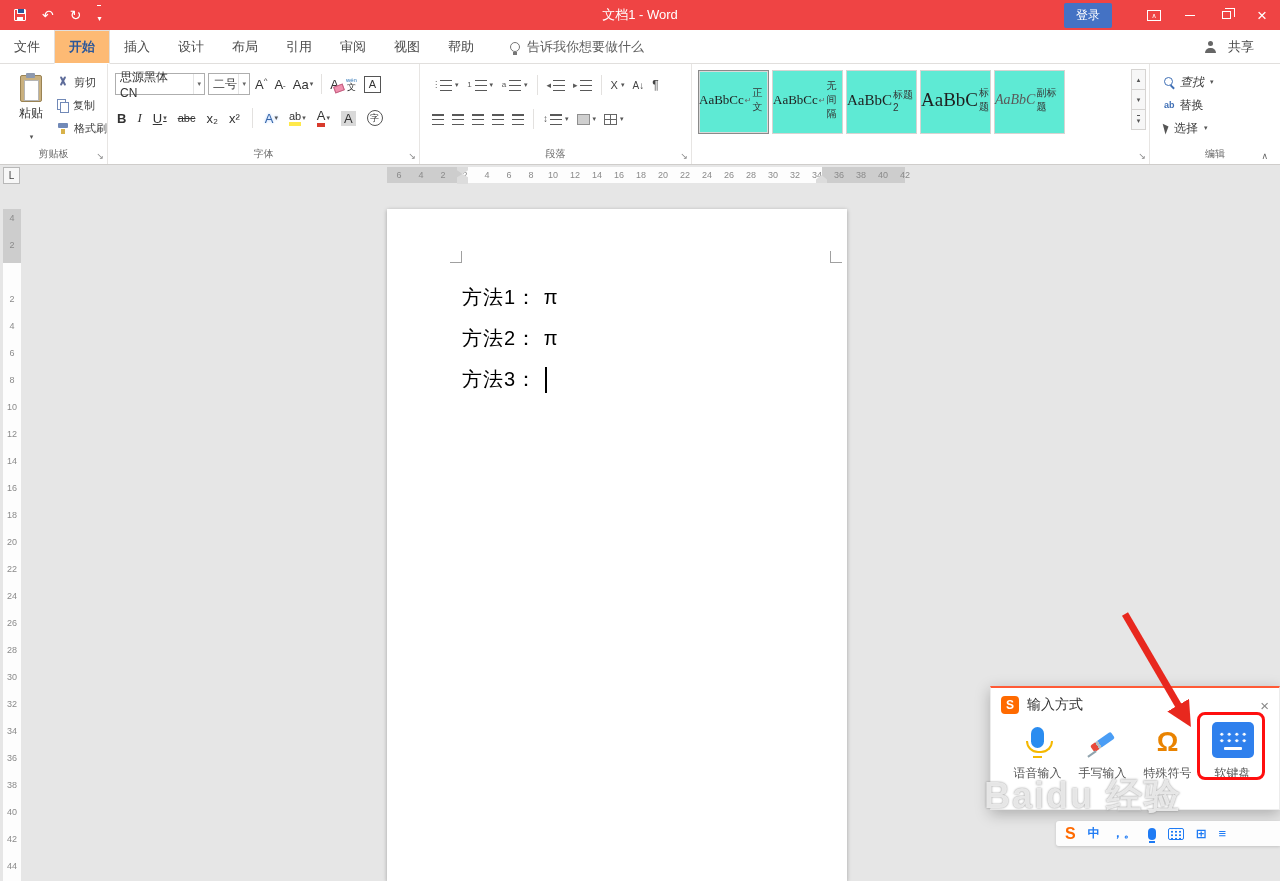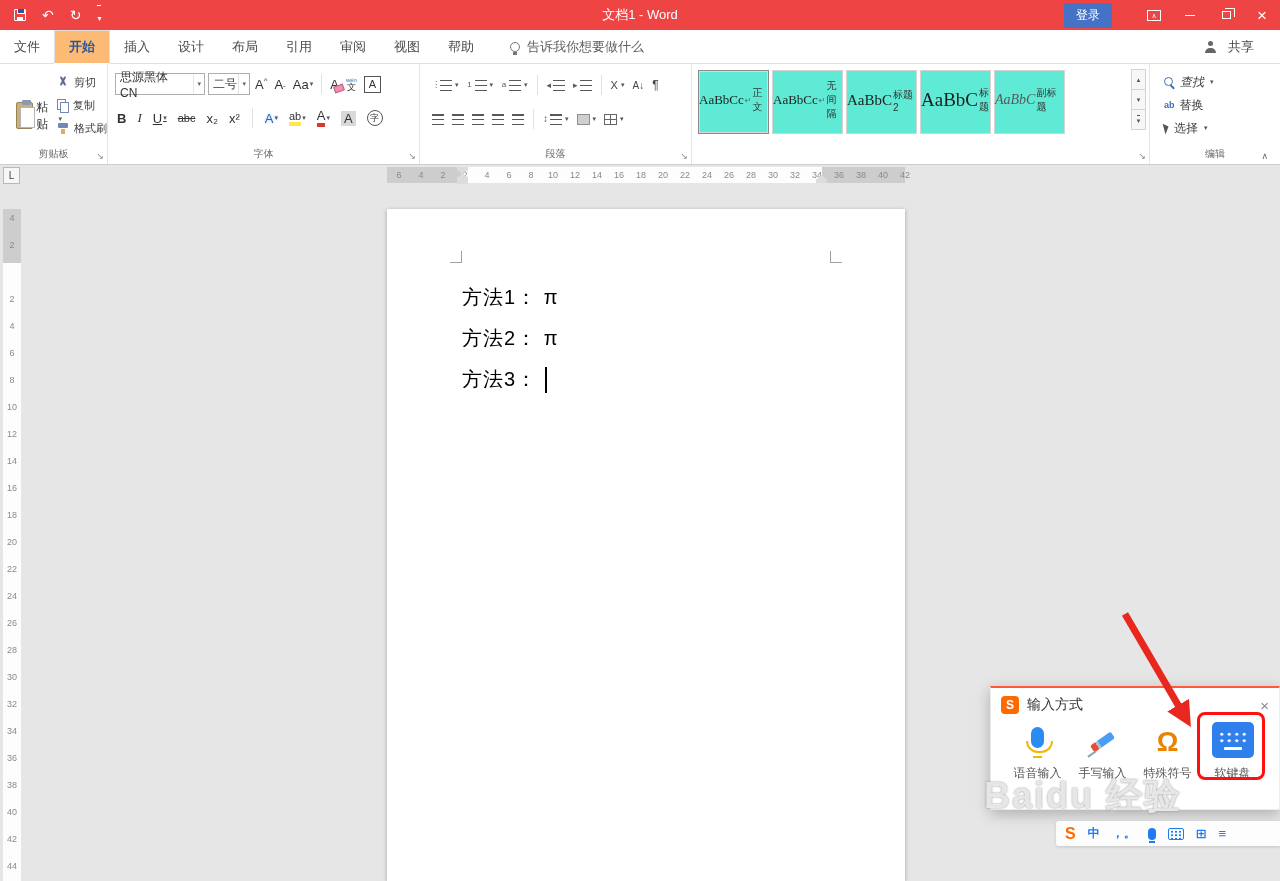--- a/index.html
+++ b/index.html
@@ -48,21 +48,21 @@
 .g-para{left:420px;width:272px;}
 .g-styles{left:692px;width:458px;}
 .g-edit{left:1150px;width:130px;}
 .group-label{position:absolute;bottom:3px;left:0;right:0;text-align:center;font-size:10px;color:#696969;}
 .launcher{position:absolute;right:3px;bottom:3px;font-size:9px;color:#888;line-height:1;}
 .launcher::after{content:"↘";}
 .dd::after{content:"▾";font-size:7px;color:#555;margin-left:1px;}
 .vdiv{width:1px;height:20px;background:#e3e1df;margin:0 3px;}
 
 
-.paste{position:absolute;left:16px;top:8px;width:46px;height:84px;display:flex;align-items:center;gap:3px;padding-top:3px;}
+.paste{position:absolute;left:8px;top:8px;width:46px;height:84px;display:flex;flex-direction:column;align-items:center;gap:3px;padding-top:3px;}
 .ico-clipboard{width:22px;height:27px;background:#c9b07e;border:1px solid #9a8354;border-radius:2px;position:relative;}
 .ico-clipboard::before{content:"";position:absolute;left:5px;top:-3px;width:9px;height:5px;background:#8d99ae;border-radius:1px;}
 .ico-clipboard::after{content:"";position:absolute;left:3px;top:4px;width:13px;height:19px;background:#fff;border:1px solid #b5b5b5;}
 .paste-label{font-size:12px;color:#333;}
 .clip-small{position:absolute;left:57px;display:flex;align-items:center;gap:5px;font-size:11px;color:#3d3d3d;height:20px;}
 .cs-cut{top:8px;}.cs-copy{top:31px;}.cs-fp{top:54px;}
 .ico-cut{width:12px;height:12px;position:relative;}
 .ico-cut::before,.ico-cut::after{content:"";position:absolute;top:0;width:2px;height:10px;background:#5d6b99;left:5px;border-radius:1px;}
 .ico-cut::before{transform:rotate(28deg);}
 .ico-cut::after{transform:rotate(-28deg);}
@@ -154,21 +154,21 @@
 .im-left{left:457px;top:15px;width:11px;height:4px;}
 .im-right{left:816px;top:10px;width:11px;height:8px;clip-path:polygon(50% 0,100% 55%,100% 100%,0 100%,0 55%);}
 .vruler{position:absolute;left:0;top:165px;width:24px;height:716px;background:#e6e6e6;z-index:5;}
 .vr-margin{position:absolute;left:3px;top:44px;width:18px;height:54px;background:#cdcdcd;}
 .vr-active{position:absolute;left:3px;top:98px;width:18px;height:618px;background:#fdfdfd;}
 .vr-nums{position:absolute;left:0;top:40px;width:24px;display:flex;flex-direction:column;}
 .vr-nums span{height:27px;line-height:27px;text-align:center;font-size:9px;color:#8a8a8a;}
 .tabstop{position:absolute;left:3px;top:167px;width:17px;height:17px;background:#f7f7f7;border:1px solid #b8b8b8;font-size:10px;color:#444;display:flex;align-items:center;justify-content:center;z-index:6;}
 
 
-.page{position:absolute;left:387px;top:209px;width:518px;height:672px;background:#fff;box-shadow:0 1px 4px rgba(0,0,0,0.3);z-index:4;}
+.page{position:absolute;left:387px;top:209px;width:460px;height:672px;background:#fff;box-shadow:0 1px 4px rgba(0,0,0,0.3);z-index:4;}
 .crop-l{position:absolute;left:63px;top:42px;width:12px;height:12px;border-right:1px solid #a0a0a0;border-bottom:1px solid #a0a0a0;}
 .crop-r{position:absolute;left:443px;top:42px;width:12px;height:12px;border-left:1px solid #a0a0a0;border-bottom:1px solid #a0a0a0;}
 .doc-lines{position:absolute;left:75px;top:68px;}
 .doc-line{height:41px;display:flex;align-items:center;font-size:20px;color:#000;letter-spacing:1px;}
 .caret{display:inline-block;width:2px;height:26px;background:#000;margin-left:8px;}
 
 
 .ime{position:absolute;left:990px;top:686px;width:290px;height:124px;background:#fff;border:1px solid #ececec;border-top:2px solid #ff5a36;box-shadow:0 4px 14px rgba(0,0,0,0.25);z-index:30;}
 .ime-head{display:flex;align-items:center;gap:8px;padding:8px 10px 4px;}
 .sogou-logo{width:18px;height:18px;border-radius:4px;background:#ff6a00;color:#fff;font-weight:bold;font-size:12px;display:flex;align-items:center;justify-content:center;}

